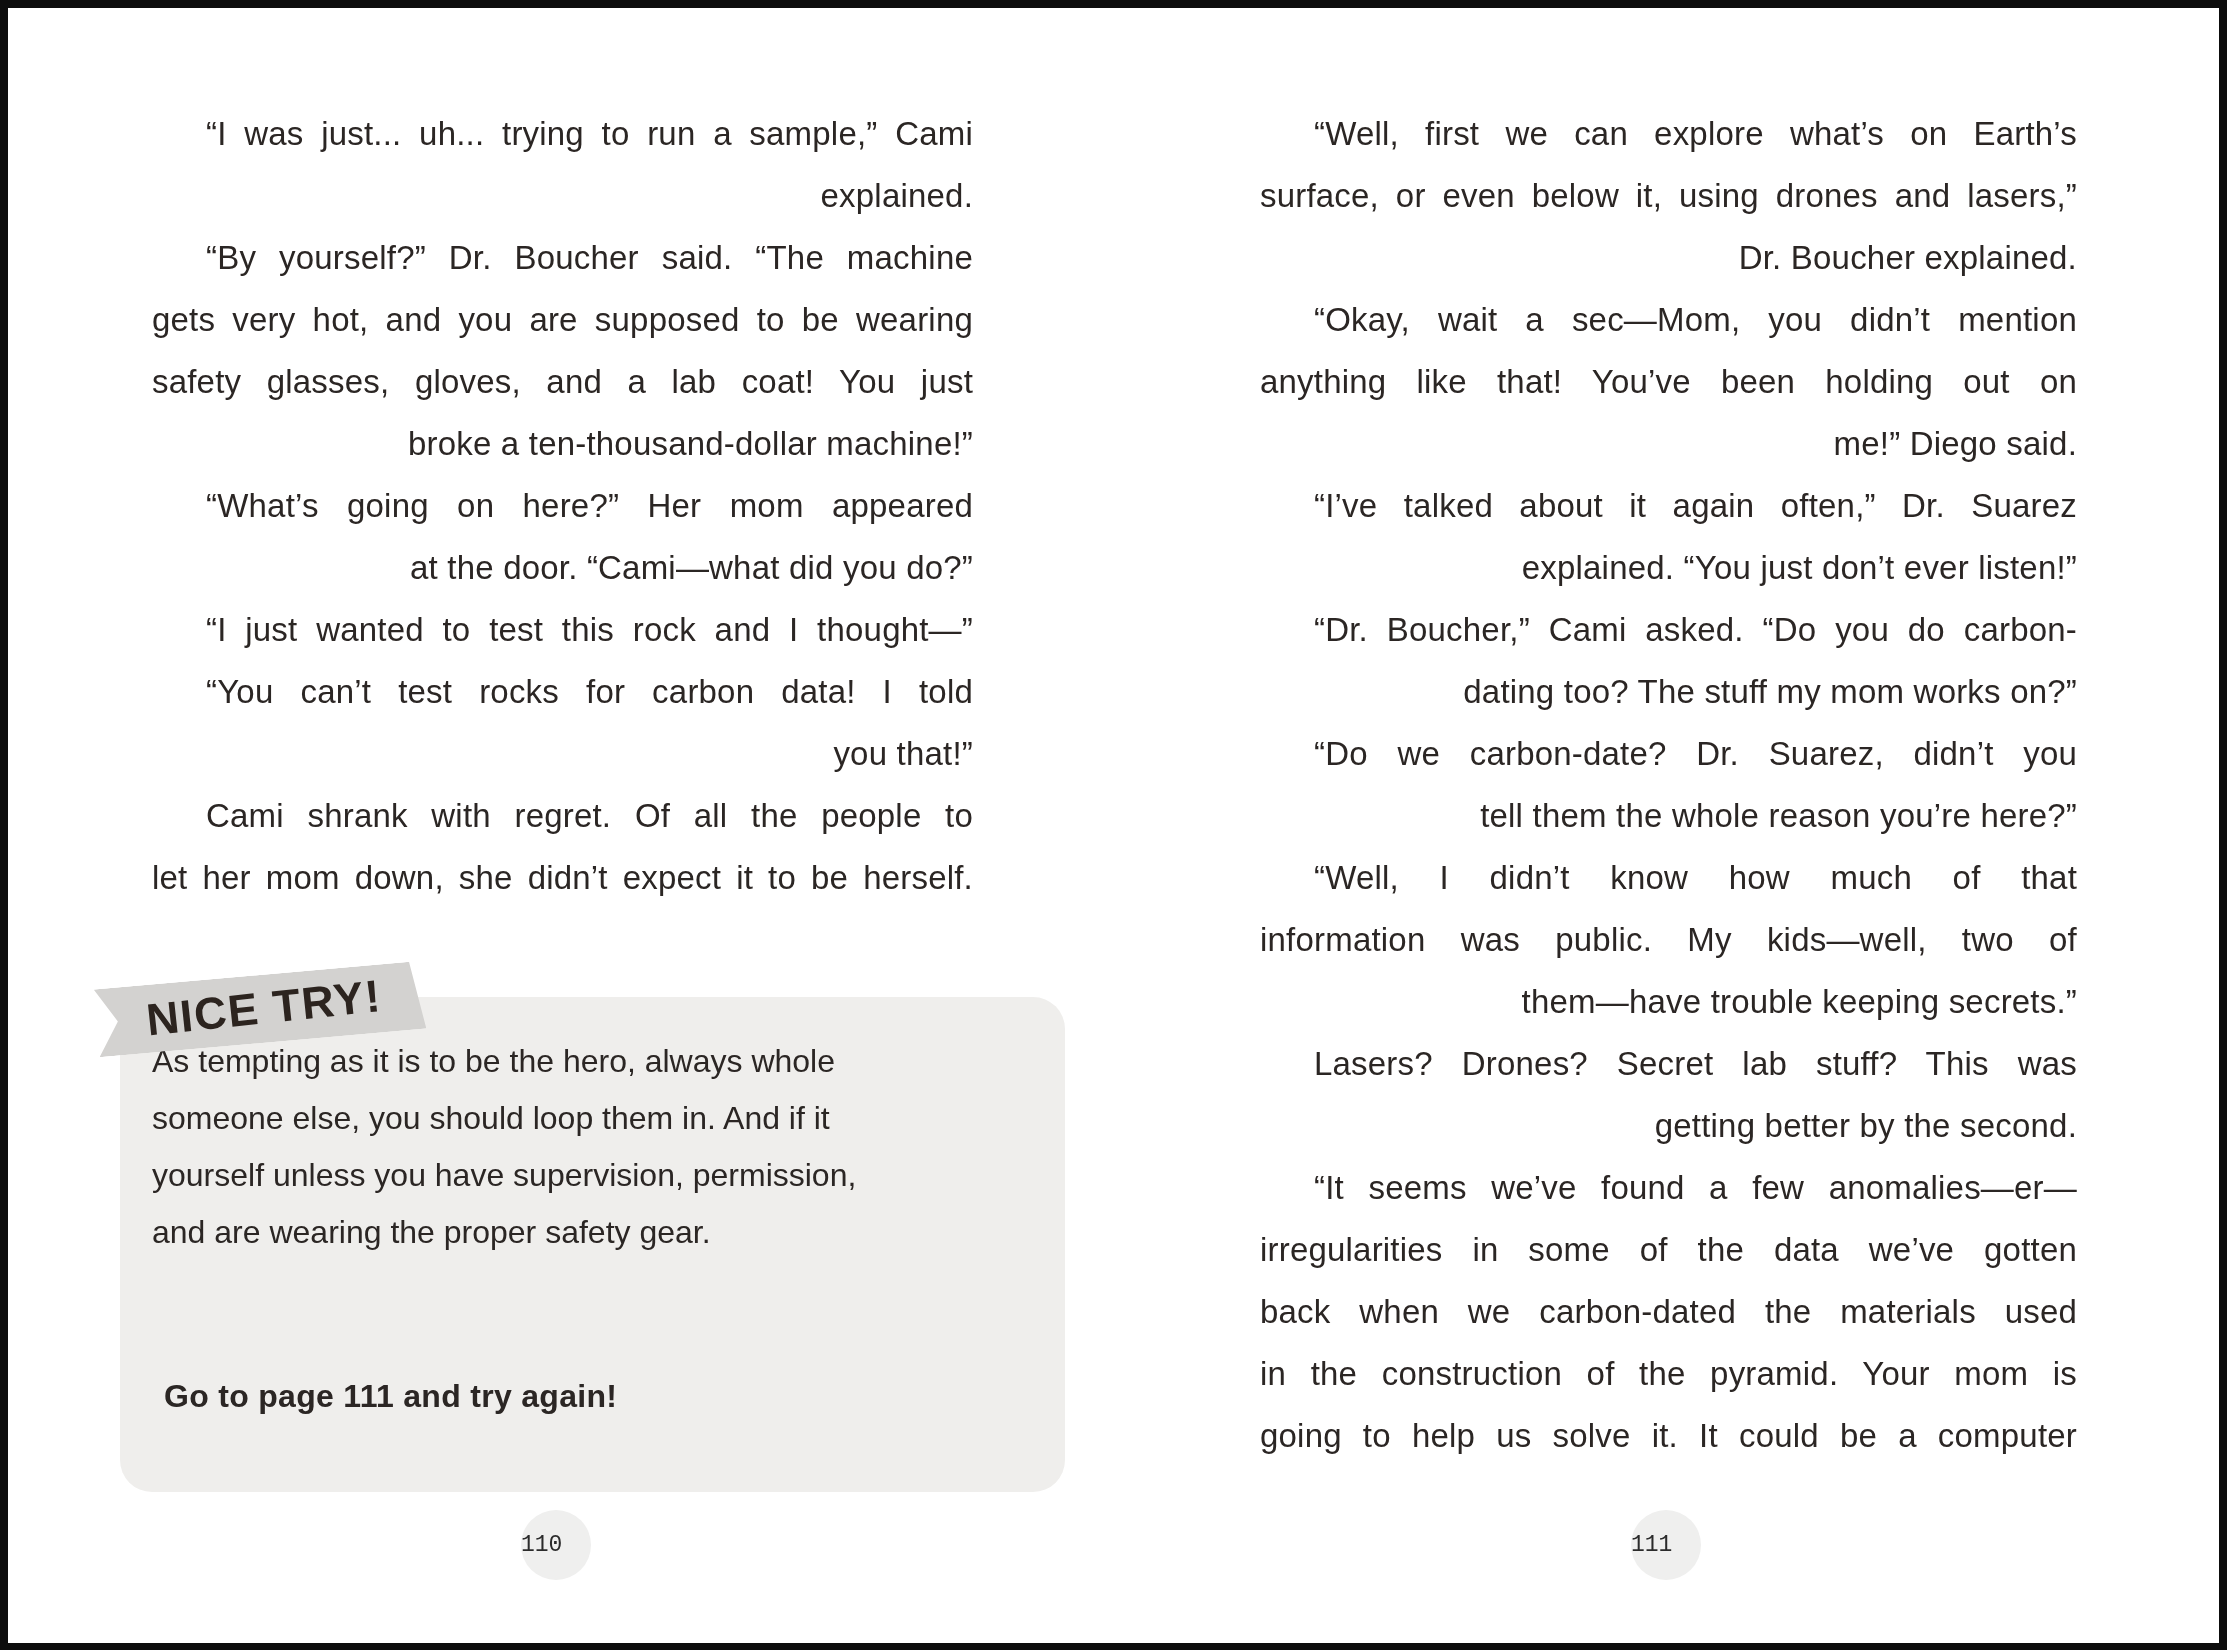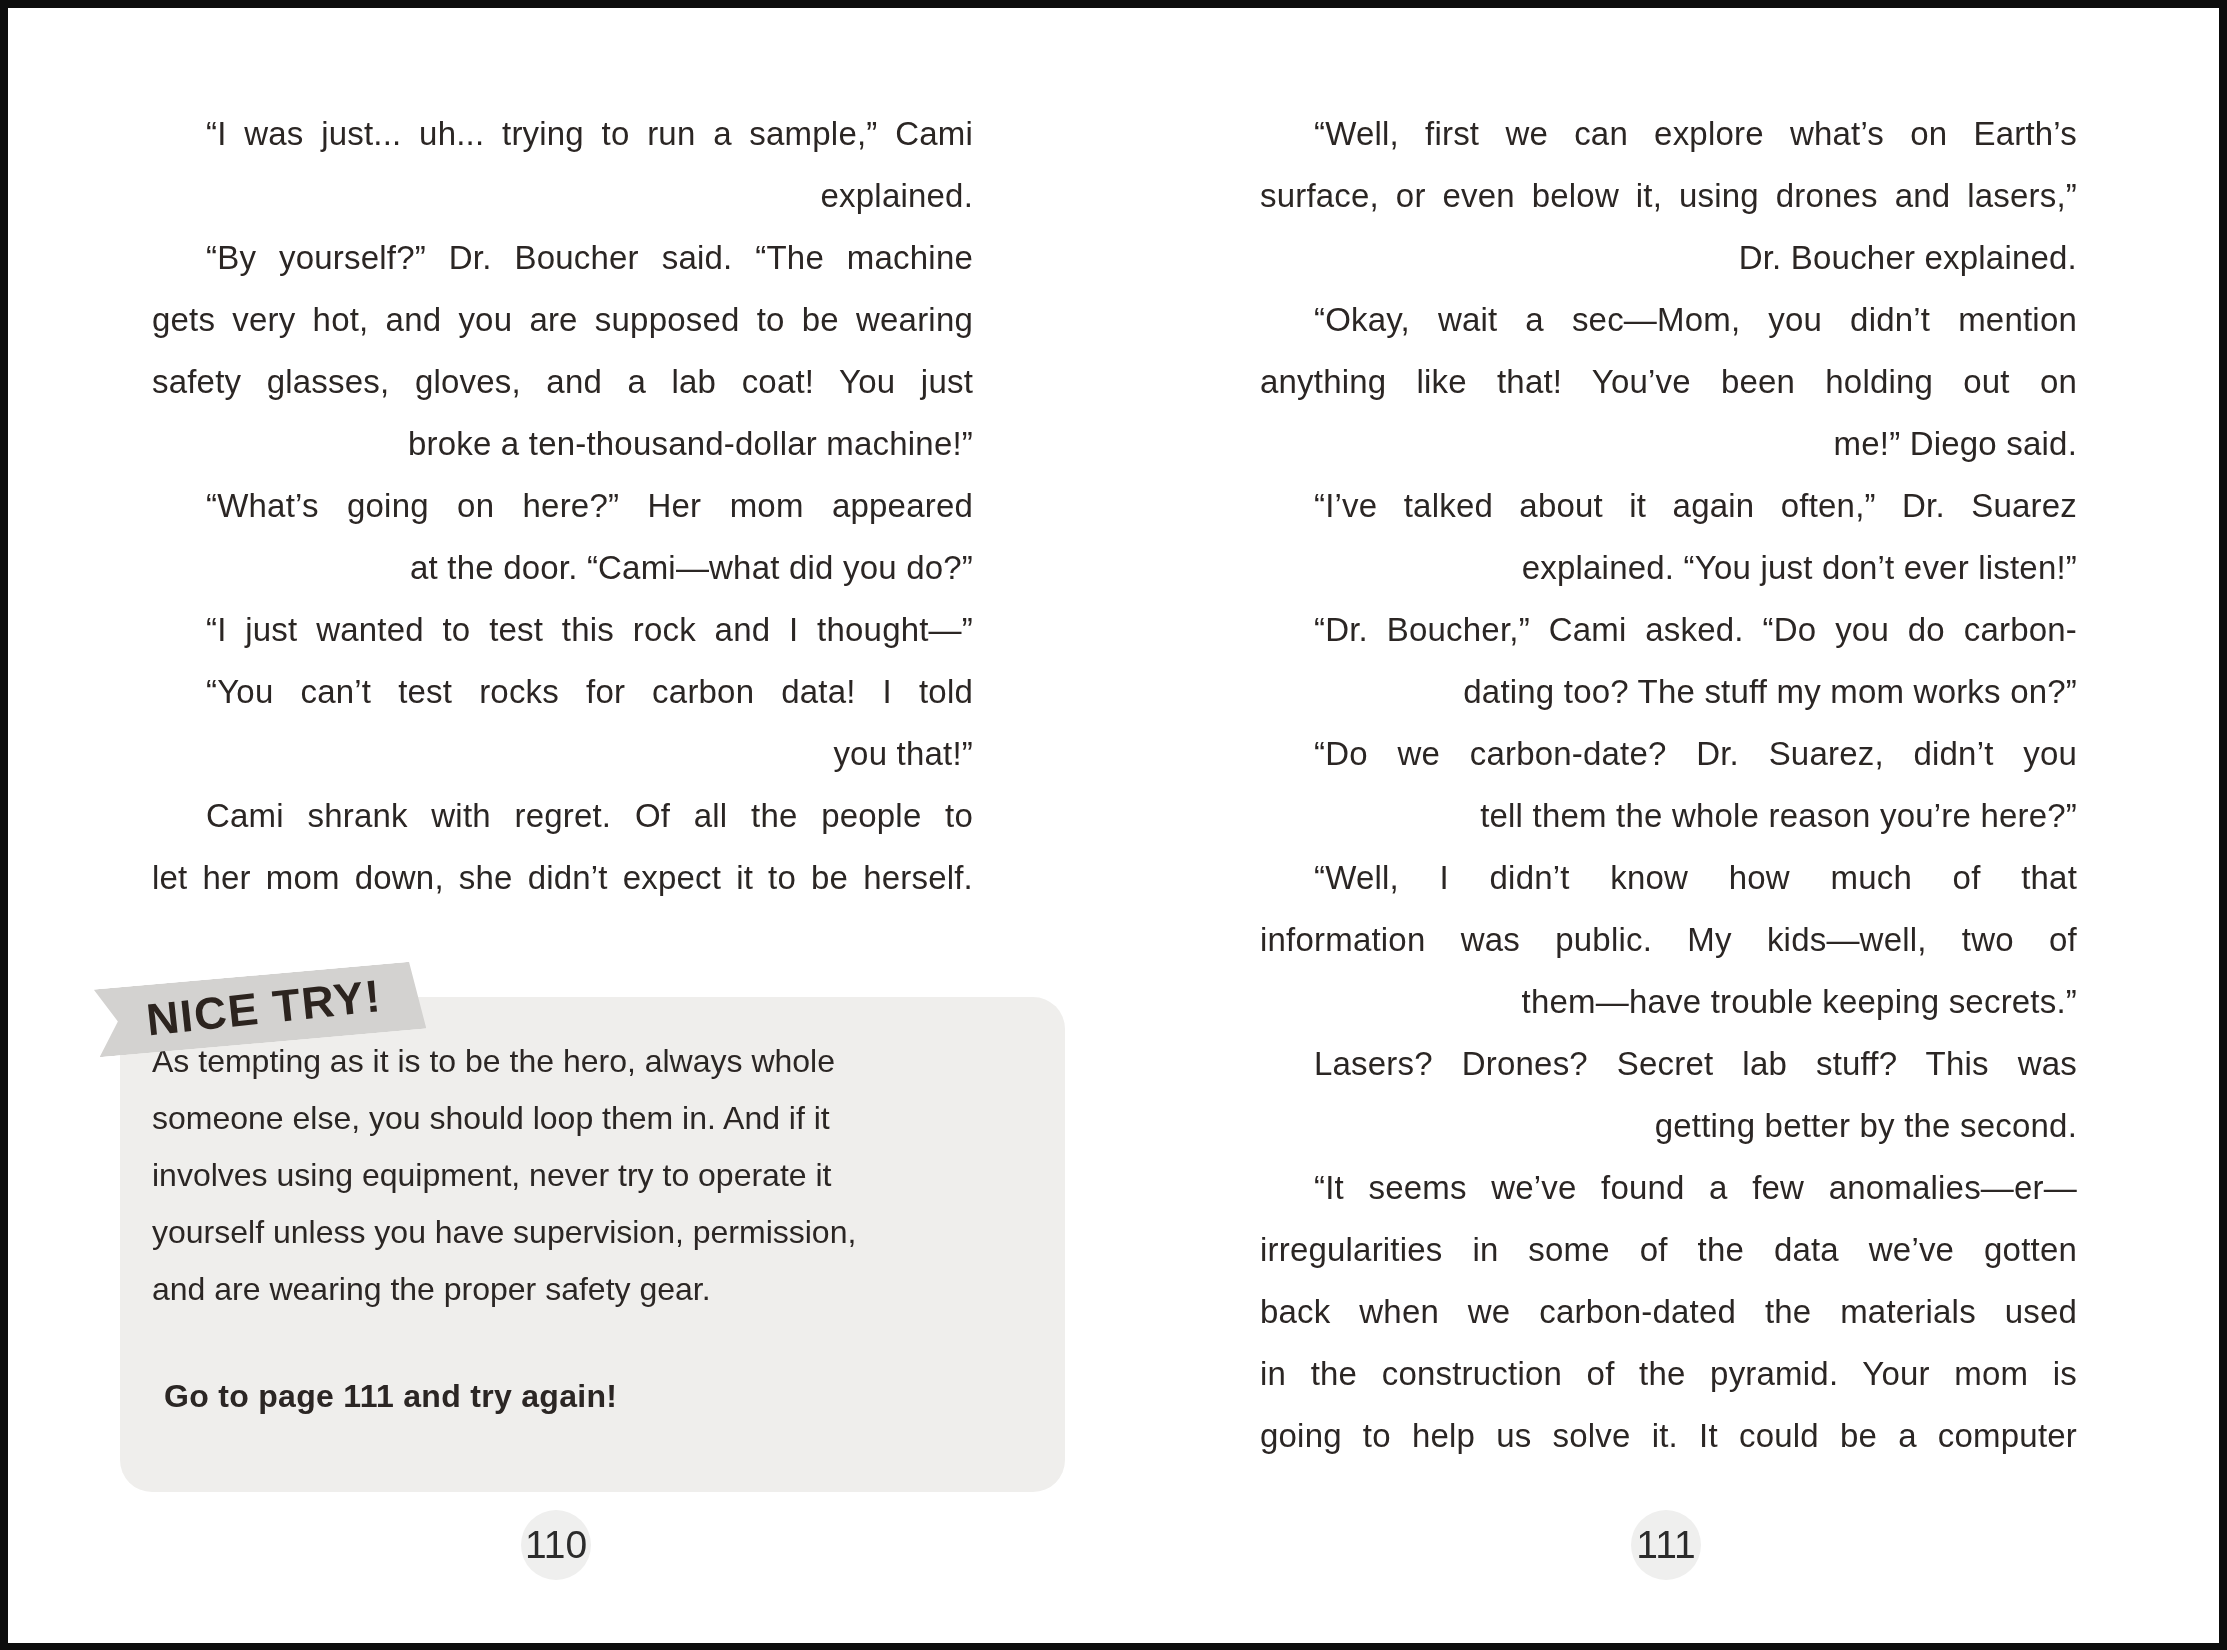--- a/index.html
+++ b/index.html
@@ -87,23 +87,24 @@
     font-weight:800;
     letter-spacing:1.4px;
     white-space:nowrap;
     transform:rotate(-1deg);
   }
   .page-badge{
     position:absolute;
     width:70px;height:70px;
     border-radius:50%;
     background:var(--badge_bg);
-    display:flex;align-items:center;justify-content:center;
+    display:flex;align-items:center;
     color:#2b2b2b;
-    font-size:39px;
+    font-size:23px;
+    font-family:Liberation Mono, monospace;
   }
   .badge-left{left:521px; top:1510px;}
   .badge-right{left:1631px; top:1510px;}
 </style>
 </head>
 <body>
 
 <div class="spread">
   <div class="paper"></div>
 
@@ -120,21 +121,20 @@
       <div class="line indent just">“You can’t test rocks for carbon data! I told</div>
       <div class="line">you that!”</div>
       <div class="line indent just">Cami shrank with regret. Of all the people to</div>
       <div class="line just">let her mom down, she didn’t expect it to be herself.</div>
     </div>
 
   <div class="callout-box">
     <div class="callout-text">
         <div class="line">As tempting as it is to be the hero, always whole</div>
         <div class="line">someone else, you should loop them in. And if it</div>
-        <div class="line">involves using equipment, never try to operate it</div>
         <div class="line">yourself unless you have supervision, permission,</div>
         <div class="line">and are wearing the proper safety gear.</div>
       </div>
     <div class="callout-cta">Go to page 111 and try again!</div>
   </div>
 
   <div class="ribbon">
     <span class="ribbon-label">NICE TRY!</span>
   </div>
 

